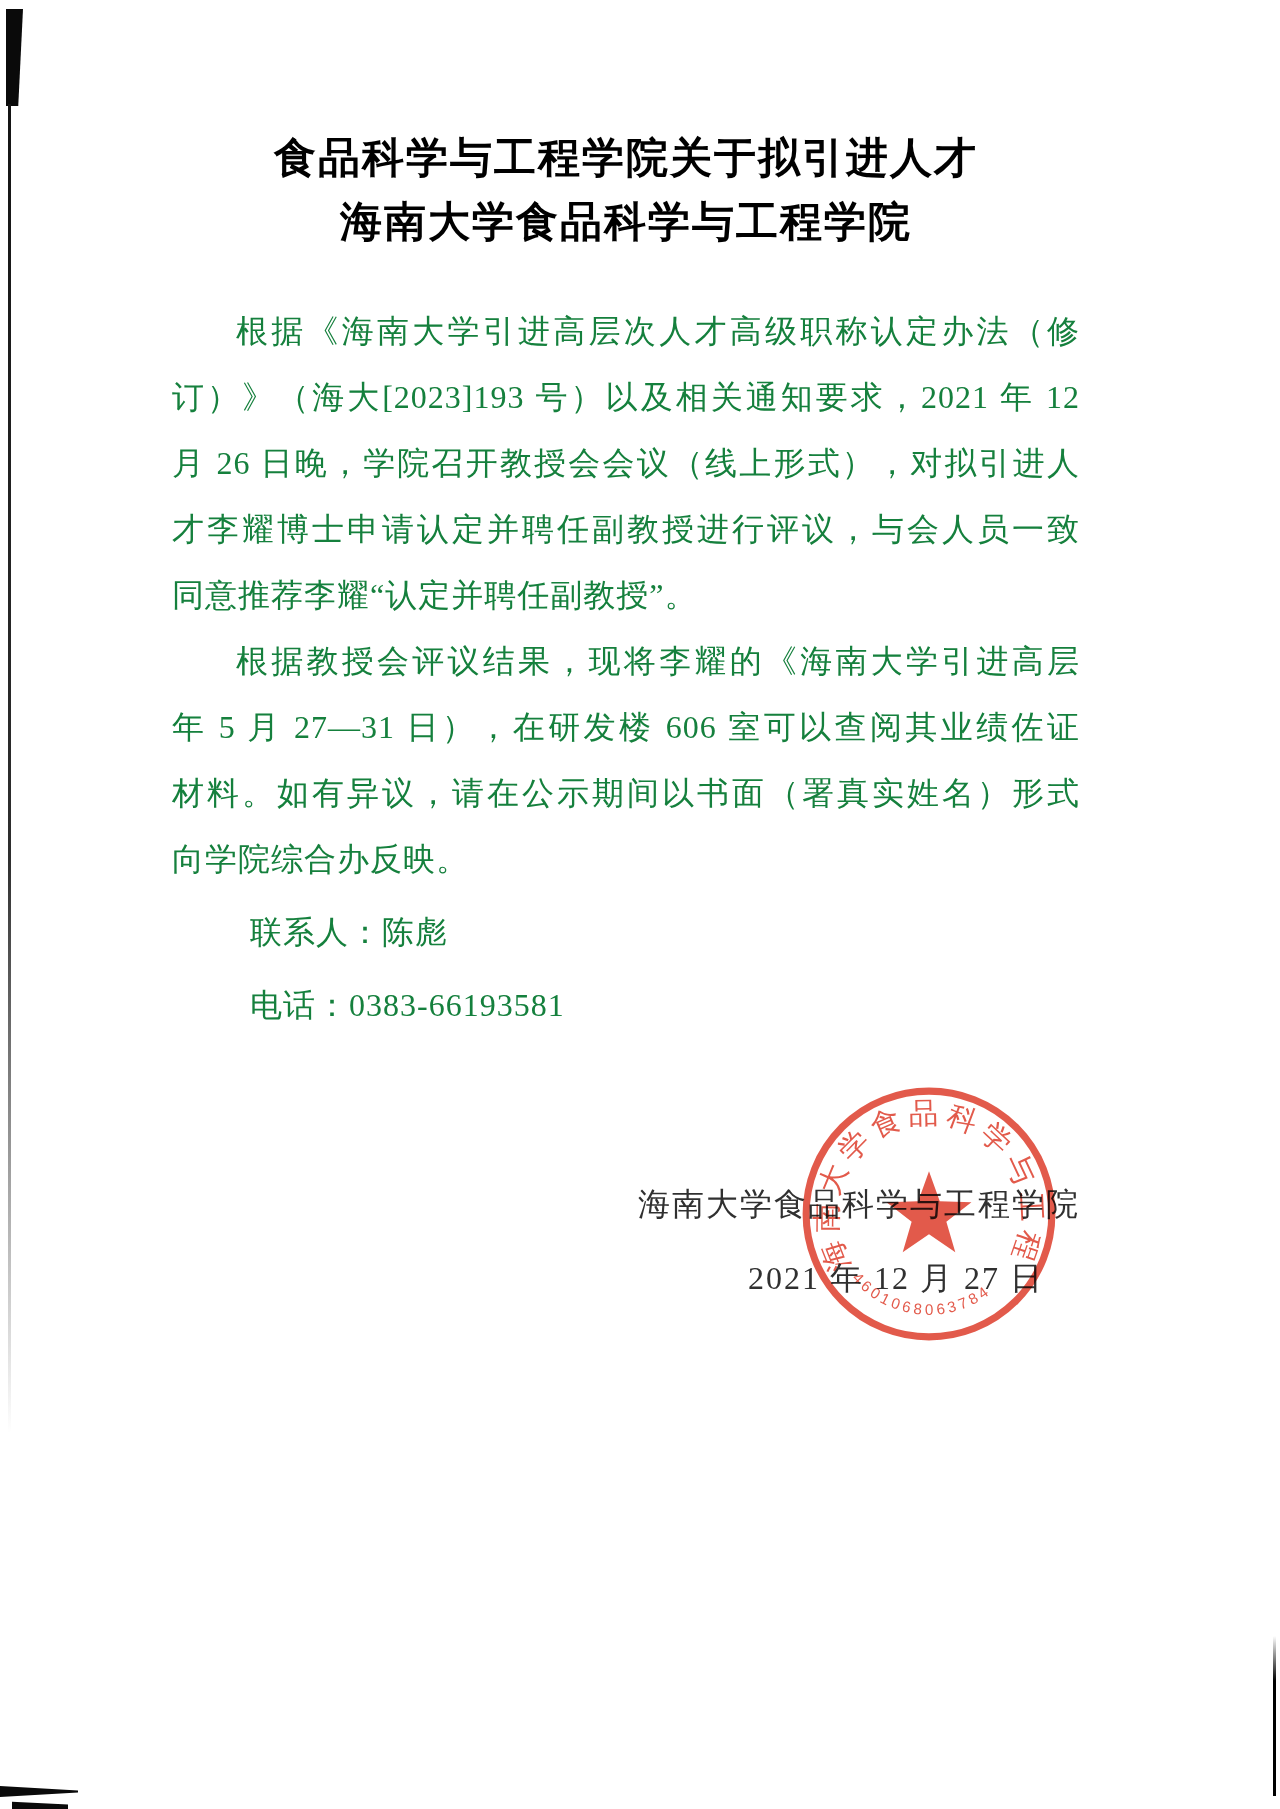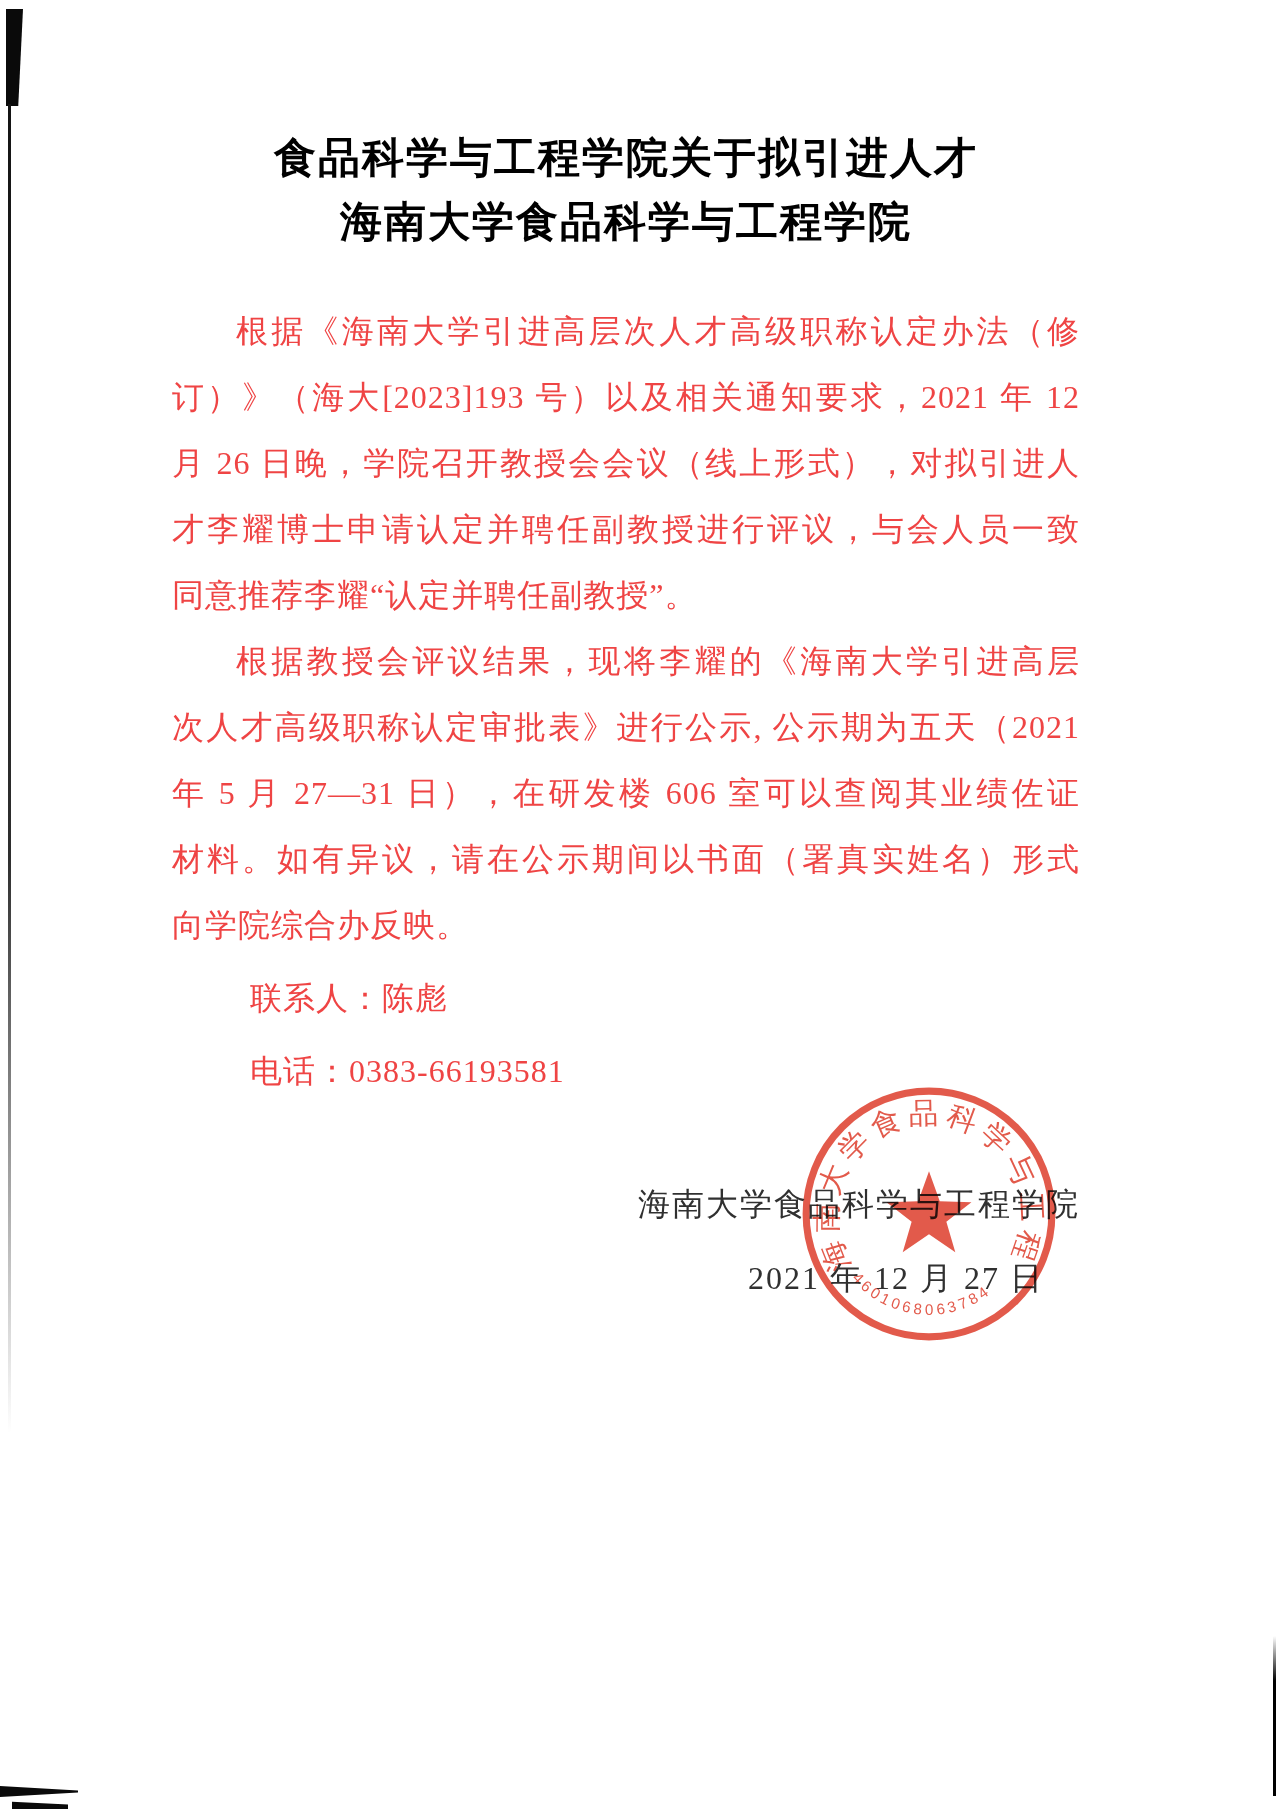--- a/index.html
+++ b/index.html
@@ -31,21 +31,21 @@
     margin:0; text-align:center;
     font-family:"Liberation Sans", sans-serif;
     font-weight:bold; color:#000;
     font-size:42px; line-height:64px; letter-spacing:2px;
   }
   .title .t-line { display:block; }
 
   
   .body-text {
     position:absolute; left:172px; top:298px; width:908px;
-    font-size:32px; line-height:66px; color:#ef4444;
+    font-size:32px; line-height:66px; color:#15803d;
     letter-spacing:1px;
   }
   .line { margin:0; text-align:justify; text-align-last:justify; text-justify:inter-ideograph; }
   .line.last { text-align:justify; text-align-last:left; }
   .ind { text-indent:2em; }
   .contact { margin:0; margin-top:7px; text-align:center; text-align-last:left; padding-left:78px; }
 
   
   .signature {
     position:absolute; left:560px; top:1180px; width:520px;
@@ -76,21 +76,20 @@
     <span class="t-line">海南大学食品科学与工程学院</span>
   </h1>
 
   <div class="body-text">
     <p class="line ind">根据《海南大学引进高层次人才高级职称认定办法（修</p>
     <p class="line">订）》（海大[2023]193 号）以及相关通知要求，2021 年 12</p>
     <p class="line">月 26 日晚，学院召开教授会会议（线上形式），对拟引进人</p>
     <p class="line">才李耀博士申请认定并聘任副教授进行评议，与会人员一致</p>
     <p class="line last">同意推荐李耀“认定并聘任副教授”。</p>
     <p class="line ind">根据教授会评议结果，现将李耀的《海南大学引进高层</p>
-    <p class="line">次人才高级职称认定审批表》进行公示, 公示期为五天（2021</p>
     <p class="line">年 5 月 27—31 日），在研发楼 606 室可以查阅其业绩佐证</p>
     <p class="line">材料。如有异议，请在公示期间以书面（署真实姓名）形式</p>
     <p class="line last">向学院综合办反映。</p>
     <p class="contact">联系人：陈彪</p>
     <p class="contact">电话：0383-66193581</p>
   </div>
 
   <div class="signature">
     <div class="sig-org">海南大学食品科学与工程学院</div>
     <div class="sig-date">2021 年 12 月 27 日</div>

